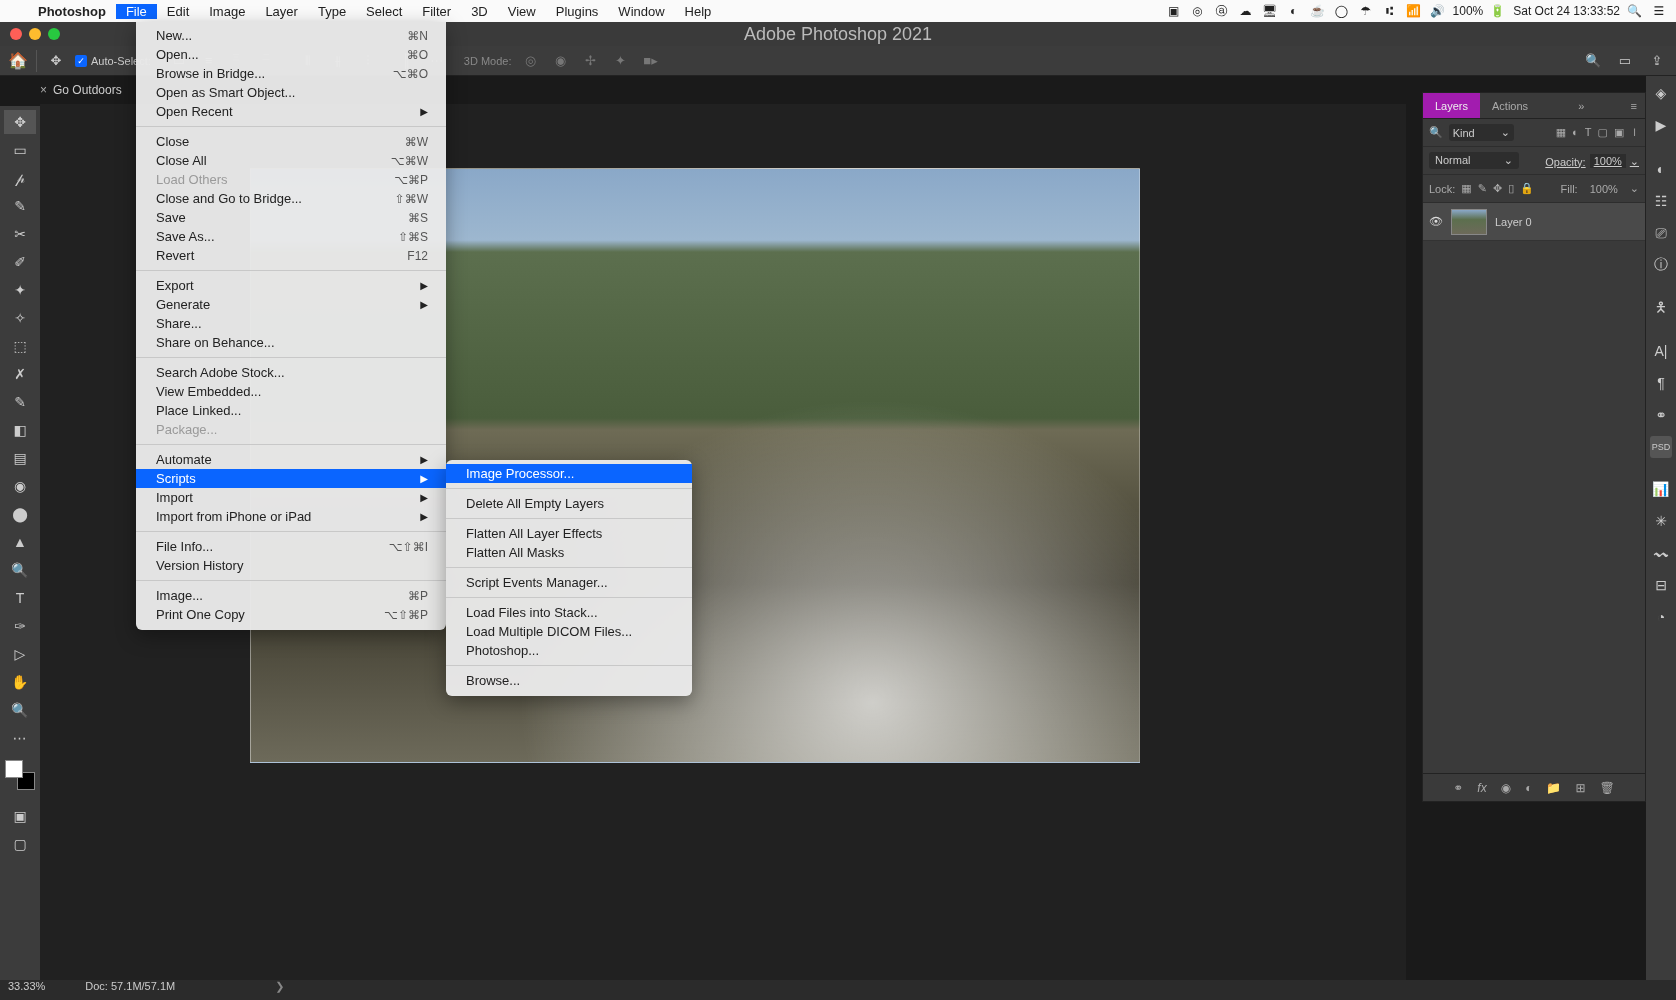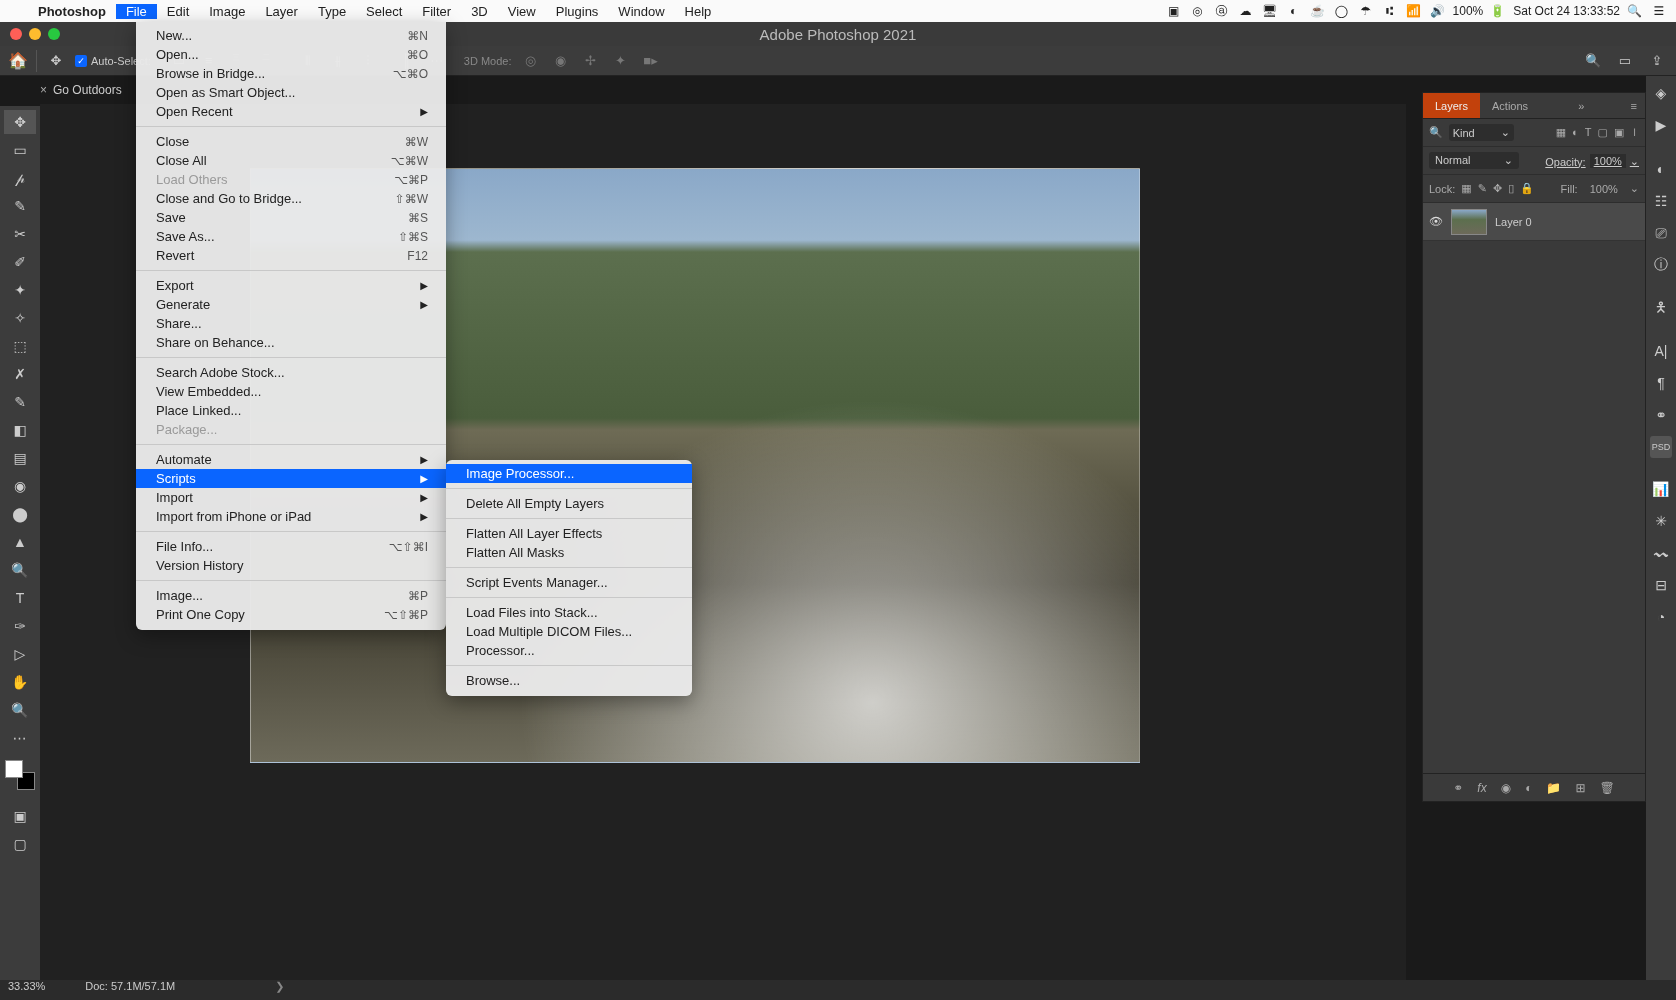--- a/index.html
+++ b/index.html
@@ -13,21 +13,21 @@
 .macbar .appname { font-weight:700; }
 .macbar .left .open { background:#0a65ff; color:#fff; }
 .macbar .right { margin-left:auto; display:flex; align-items:center; gap:6px; font-size:12px; }
 .macbar .right .ico { width:18px; text-align:center; }
 
 
 .titlebar { position:absolute; top:22px; left:0; right:0; height:24px; background:#3a3a3a; display:flex; align-items:center; z-index:5; }
 .traffic { display:flex; gap:7px; padding-left:10px; }
 .traffic span { width:12px; height:12px; border-radius:50%; }
 .tr-r{background:#ff5f57;} .tr-y{background:#febc2e;} .tr-g{background:#28c840;}
-.titlebar .title { position:absolute; left:50%; transform:translateX(-50%); font-size:15px; color:#bbb; }
+.titlebar .title { position:absolute; left:50%; transform:translateX(-50%); font-size:18px; color:#bbb; }
 
 
 .optbar { position:absolute; top:46px; left:0; right:0; height:30px; background:#3c3c3c; border-bottom:1px solid #222; display:flex; align-items:center; padding:0 8px; gap:8px; z-index:5; }
 .optbar .ico { width:22px; height:22px; display:flex; align-items:center; justify-content:center; color:#ccc; font-size:13px; }
 .optbar .sep { width:1px; height:22px; background:#555; }
 .optbar .home { font-size:16px; color:#ddd; }
 .optbar .auto { display:flex; align-items:center; gap:4px; font-size:11px; }
 .optbar .chk { width:12px; height:12px; background:#0a65ff; border-radius:2px; display:flex; align-items:center; justify-content:center; color:#fff; font-size:9px; }
 .optbar .rico { margin-left:auto; display:flex; gap:10px; }
 
@@ -54,21 +54,21 @@
 }
 
 
 .rightcol { position:absolute; top:76px; right:0; width:30px; bottom:20px; background:#3c3c3c; display:flex; flex-direction:column; align-items:center; gap:10px; padding-top:6px; z-index:4; }
 .rightcol .pic { width:22px; height:22px; display:flex; align-items:center; justify-content:center; color:#ccc; font-size:14px; }
 
 
 .panel { position:absolute; top:92px; right:30px; width:224px; height:710px; background:#3a3a3a; border:1px solid #222; z-index:4; display:flex; flex-direction:column; font-size:11px; }
 .panel .tabs { display:flex; height:26px; align-items:center; border-bottom:1px solid #222; }
 .panel .tabs span { padding:0 12px; height:100%; display:flex; align-items:center; color:#aaa; }
-.panel .tabs span.act { background:#c2410c; color:#eee; }
+.panel .tabs span.act { background:#a21caf; color:#eee; }
 .panel .tabs .ext { margin-left:auto; padding:0 8px; color:#aaa; }
 .panel .row1 { display:flex; align-items:center; height:28px; padding:0 6px; gap:6px; border-bottom:1px solid #2d2d2d; }
 .panel .row1 .kind { display:flex; align-items:center; gap:4px; background:#2d2d2d; padding:2px 4px; border-radius:3px; }
 .panel .row1 .filters { margin-left:auto; display:flex; gap:6px; color:#aaa; font-size:11px; }
 .panel .row2 { display:flex; align-items:center; height:28px; padding:0 6px; gap:6px; border-bottom:1px solid #2d2d2d; }
 .panel .row2 .blend { background:#2d2d2d; padding:2px 6px; border-radius:3px; min-width:90px; }
 .panel .row2 .op { margin-left:auto; display:flex; align-items:flex-end; gap:4px;text-decoration:underline; }
 .panel .row2 .pct { background:#2d2d2d; padding:1px 4px; }
 .panel .row3 { display:flex; align-items:center; height:28px; padding:0 6px; gap:6px; border-bottom:1px solid #2d2d2d; color:#aaa; }
 .panel .row3 .fill { margin-left:auto; display:flex; align-items:center; gap:12px; }
@@ -438,19 +438,19 @@
       <span>Script Events Manager...</span>
     </div>
     <div class="hr"></div>
     <div class="item">
       <span>Load Files into Stack...</span>
     </div>
     <div class="item">
       <span>Load Multiple DICOM Files...</span>
     </div>
     <div class="item">
-      <span>Processor...</span>
+      <span>Photoshop...</span>
     </div>
     <div class="hr"></div>
     <div class="item">
       <span>Browse...</span>
     </div>
   </div>
 
 </body></html>

